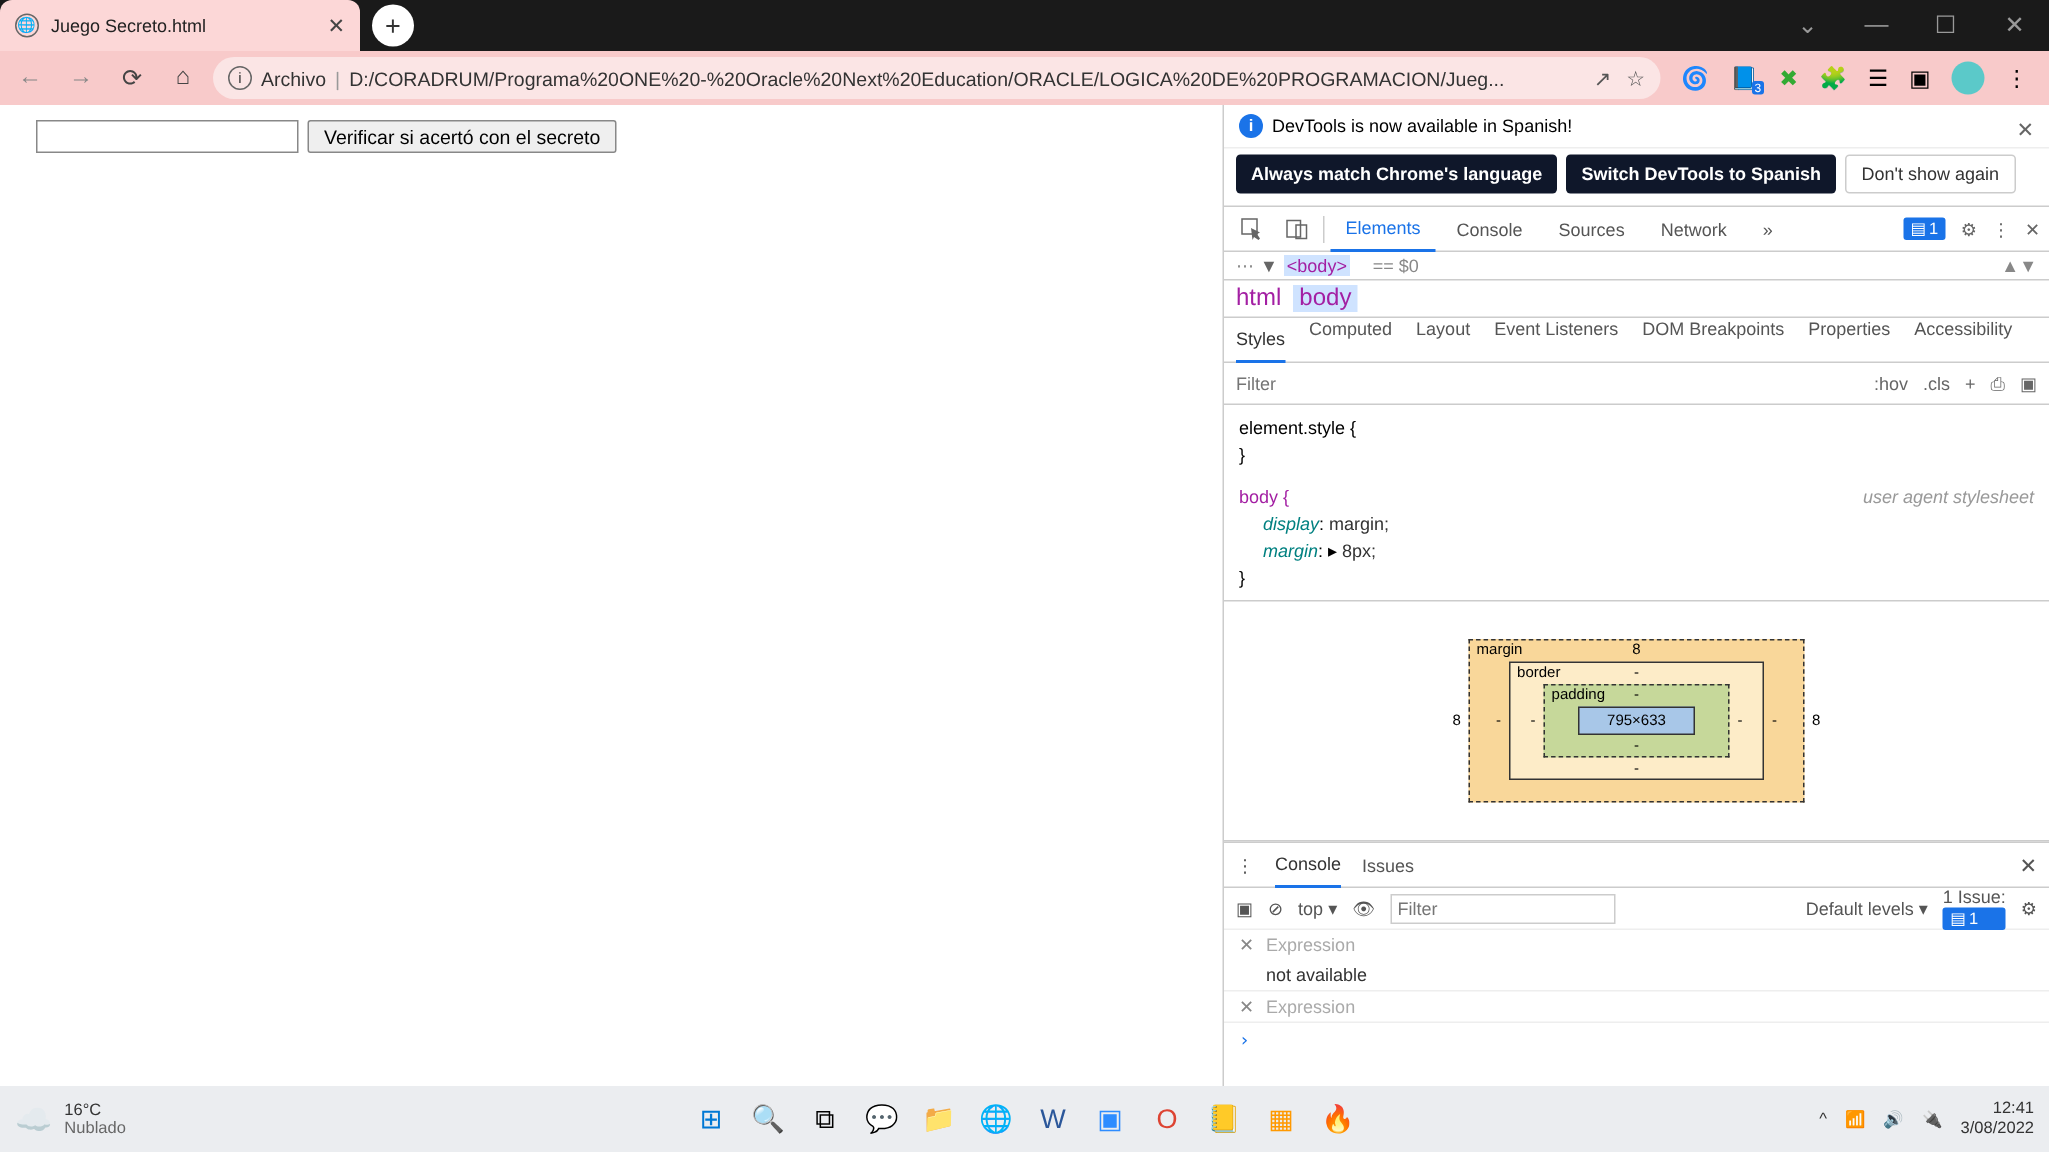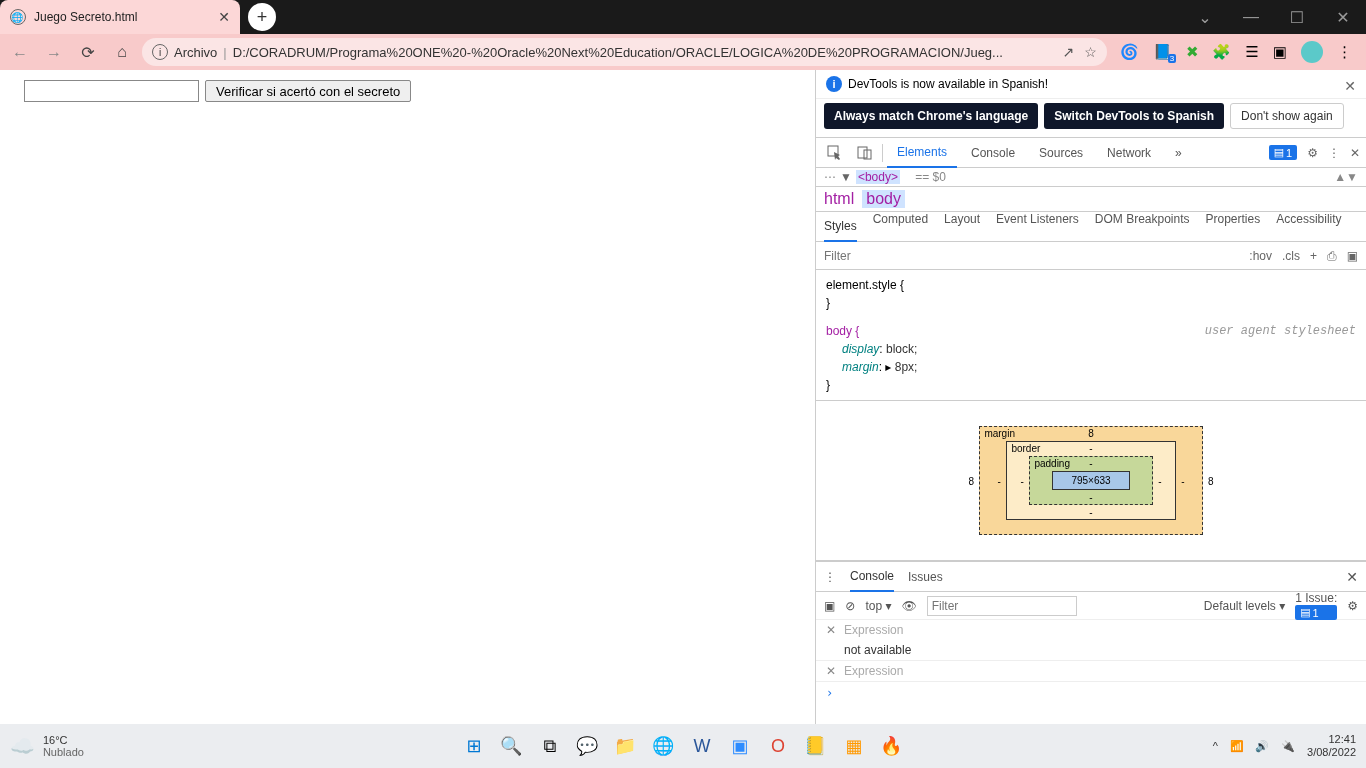--- a/index.html
+++ b/index.html
@@ -45,21 +45,21 @@
 .dt-dom .sel{background:#cfe3ff;padding:0 2px}
 .dt-dom .eq{color:#888}
 .dt-crumb{padding:3px 8px;font-size:16px;border-bottom:1px solid #ccc;display:flex;gap:8px}
 .dt-crumb span{color:#a31fa3}
 .dt-crumb .body{background:#cfe3ff;padding:0 4px}
 .dt-subtabs{height:30px;display:flex;align-items:flex-start;border-bottom:1px solid #ccc;padding:0 8px;gap:16px;font-size:12px;color:#555}
 .dt-subtabs .active{color:#333;border-bottom:2px solid #1a73e8;height:30px;display:flex;align-items:center}
 .dt-filter{height:28px;display:flex;align-items:center;border-bottom:1px solid #ccc;padding:0 8px;gap:10px;color:#666;font-size:12px}
 .dt-filter input{flex:1;border:none;outline:none;font-size:12px;color:#888}
 .dt-styles{padding:6px 10px;font-family:Consolas,monospace;font-size:12px;border-bottom:1px solid #ccc;line-height:1.5}
-.dt-styles .uas{float:right;color:#999;font-style:italic;font-family:Liberation Mono, monospace}
+.dt-styles .uas{float:right;color:#999;font-style:italic;font-family:Liberation Sans, sans-serif}
 .dt-styles .sel{color:#a31fa3}
 .dt-styles .prop{color:#008080;font-style:italic;margin-left:16px}
 .dt-styles .val{color:#333}
 .dt-box{height:160px;display:flex;align-items:center;justify-content:center;border-bottom:1px solid #ccc}
 .bm-margin{border:1px dashed #333;background:#f9d79a;padding:14px 26px;font-size:10px;position:relative}
 .bm-border{border:1px solid #333;background:#fdecc8;padding:14px 22px;position:relative}
 .bm-padding{border:1px dashed #333;background:#c6d89a;padding:14px 22px;position:relative}
 .bm-content{border:1px solid #333;background:#a8c7e8;padding:3px 18px;font-size:10px}
 .bm-label{position:absolute;top:1px;left:4px;font-size:10px}
 .bm-num{position:absolute;font-size:10px}
@@ -192,21 +192,21 @@
       <span>:hov</span>
       <span>.cls</span>
       <span>+</span>
       <span>⎙</span>
       <span>▣</span>
     </div>
     <div class="dt-styles">
       <div><span>element.style {</span></div>
       <div><span>}</span></div>
       <div style="margin-top:10px"><span class="uas">user agent stylesheet</span><span class="sel">body {</span></div>
-      <div><span class="prop">display</span>: <span class="val">block;</span></div>
+      <div><span class="prop">display</span>: <span class="val">margin;</span></div>
       <div><span class="prop">margin</span>: ▸ <span class="val">8px;</span></div>
       <div><span>}</span></div>
     </div>
     <div class="dt-box">
       <div class="bm-margin">
         <span class="bm-label">margin</span>
         <span class="bm-num" style="top:1px;left:50%;transform:translateX(-50%)">8</span>
         <span class="bm-num" style="left:-12px;top:50%;transform:translateY(-50%)">8</span>
         <span class="bm-num" style="right:-12px;top:50%;transform:translateY(-50%)">8</span>
         <div class="bm-border">

